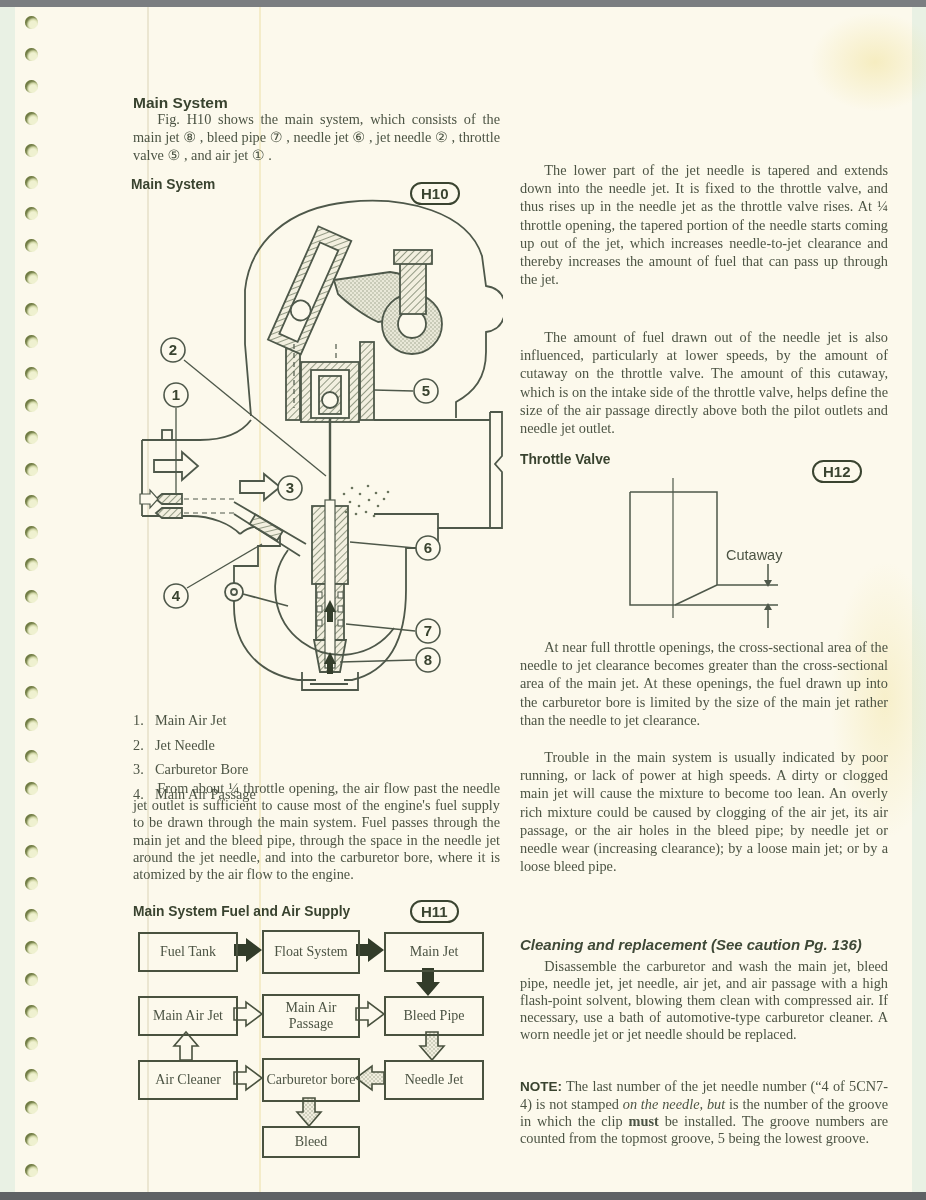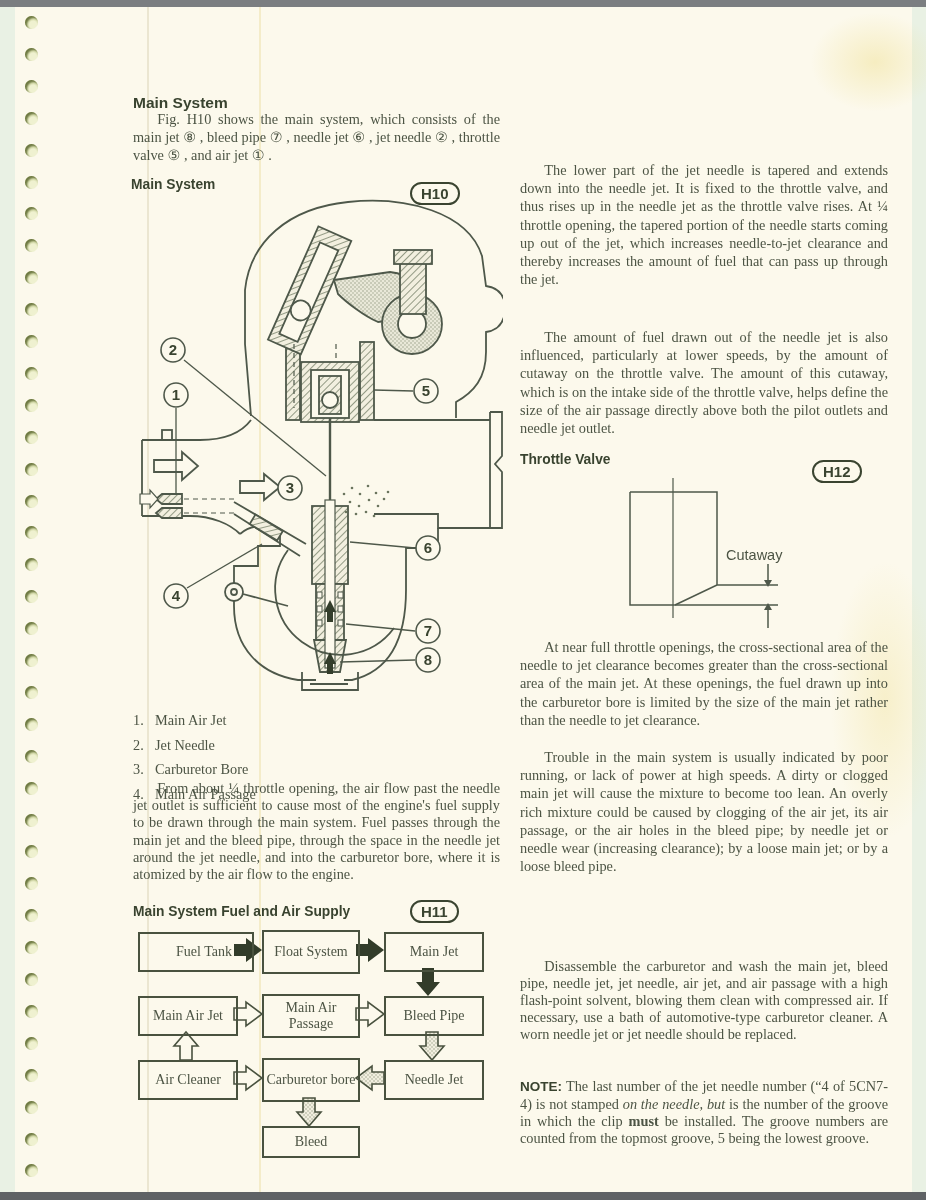--- a/index.html
+++ b/index.html
@@ -262,21 +262,21 @@
       <polygon points="101,144 113,144 113,138 129,150 113,162 113,156 101,156"></polygon>
       <polygon points="47,132 47,118 41,118 53,104 65,118 59,118 59,132"></polygon>
     </g>
     <g fill="url(#s2)" stroke="#49523f" stroke-width="1.6">
       <polygon points="293,104 293,118 287,118 299,132 311,118 305,118 305,104"></polygon>
       <polygon points="251,144 239,144 239,138 223,150 239,162 239,156 251,156"></polygon>
       <polygon points="170,170 170,184 164,184 176,198 188,184 182,184 182,170"></polygon>
     </g>
   </svg>
 
-  <div class="fbox" style="left:138px;top:932px;width:96px;height:36px;padding-left:16px;">Fuel Tank</div>
+  <div class="fbox" style="left:138px;top:932px;width:96px;height:36px;">Fuel Tank</div>
   <div class="fbox" style="left:262px;top:930px;width:94px;height:40px;">Float System</div>
   <div class="fbox" style="left:384px;top:932px;width:96px;height:36px;">Main Jet</div>
   <div class="fbox" style="left:138px;top:996px;width:96px;height:36px;">Main Air Jet</div>
   <div class="fbox" style="left:262px;top:994px;width:94px;height:40px;">Main Air Passage</div>
   <div class="fbox" style="left:384px;top:996px;width:96px;height:36px;">Bleed Pipe</div>
   <div class="fbox" style="left:138px;top:1060px;width:96px;height:36px;">Air Cleaner</div>
   <div class="fbox" style="left:262px;top:1058px;width:94px;height:40px;">Carburetor bore</div>
   <div class="fbox" style="left:384px;top:1060px;width:96px;height:36px;">Needle Jet</div>
   <div class="fbox" style="left:262px;top:1126px;width:94px;height:28px;">Bleed</div>
 
@@ -298,15 +298,16 @@
     <g fill="#4e584a">
       <polygon points="144,110 152,110 148,117"></polygon>
       <polygon points="144,140 152,140 148,133"></polygon>
     </g>
     <text x="106" y="90" font-size="14.5" fill="#4c5444" font-family="Liberation Serif,serif">Cutaway</text>
   </svg>
 
   <p class="abs body ind" style="left:520px;top:638px;width:368px;">At near full throttle openings, the cross-sectional area of the needle to jet clearance becomes greater than the cross-sectional area of the main jet.  At these openings, the fuel drawn up into the carburetor bore is limited by the size of the main jet rather than the needle to jet clearance.</p>
   <p class="abs body ind" style="left:520px;top:748px;width:368px;">Trouble in the main system is usually indicated by poor running, or lack of power at high speeds.  A dirty or clogged main jet will cause the mixture to become too lean.  An overly rich mixture could be caused by clogging of the air jet, its air passage, or the air holes in the bleed pipe; by needle jet or needle wear (increasing clearance); by a loose main jet; or by a loose bleed pipe.</p>
 
+  <div class="abs ital" style="left:520px;top:936px;">Cleaning and replacement (See caution Pg. 136)</div>
   <p class="abs body ind tight" style="left:520px;top:958px;width:368px;">Disassemble the carburetor and wash the main jet, bleed pipe, needle jet, jet needle, air jet, and air passage with a high flash-point solvent, blowing them clean with compressed air.  If necessary, use a bath of automotive-type carburetor cleaner.  A worn needle jet or jet needle should be replaced.</p>
   <p class="abs body tight" style="left:520px;top:1078px;width:368px;"><b style="font-family:'Liberation Sans',sans-serif;font-size:13.5px;color:#39432f;">NOTE:</b><span>  The last number of the jet needle number (“4 of 5CN7-4) is not stamped </span><i>on the needle, but</i><span> is the number of the groove in which the clip </span><b>must</b><span> be installed.  The groove numbers are counted from the topmost groove, 5 being the lowest groove.</span></p>
 </div>
 
 </body></html>

